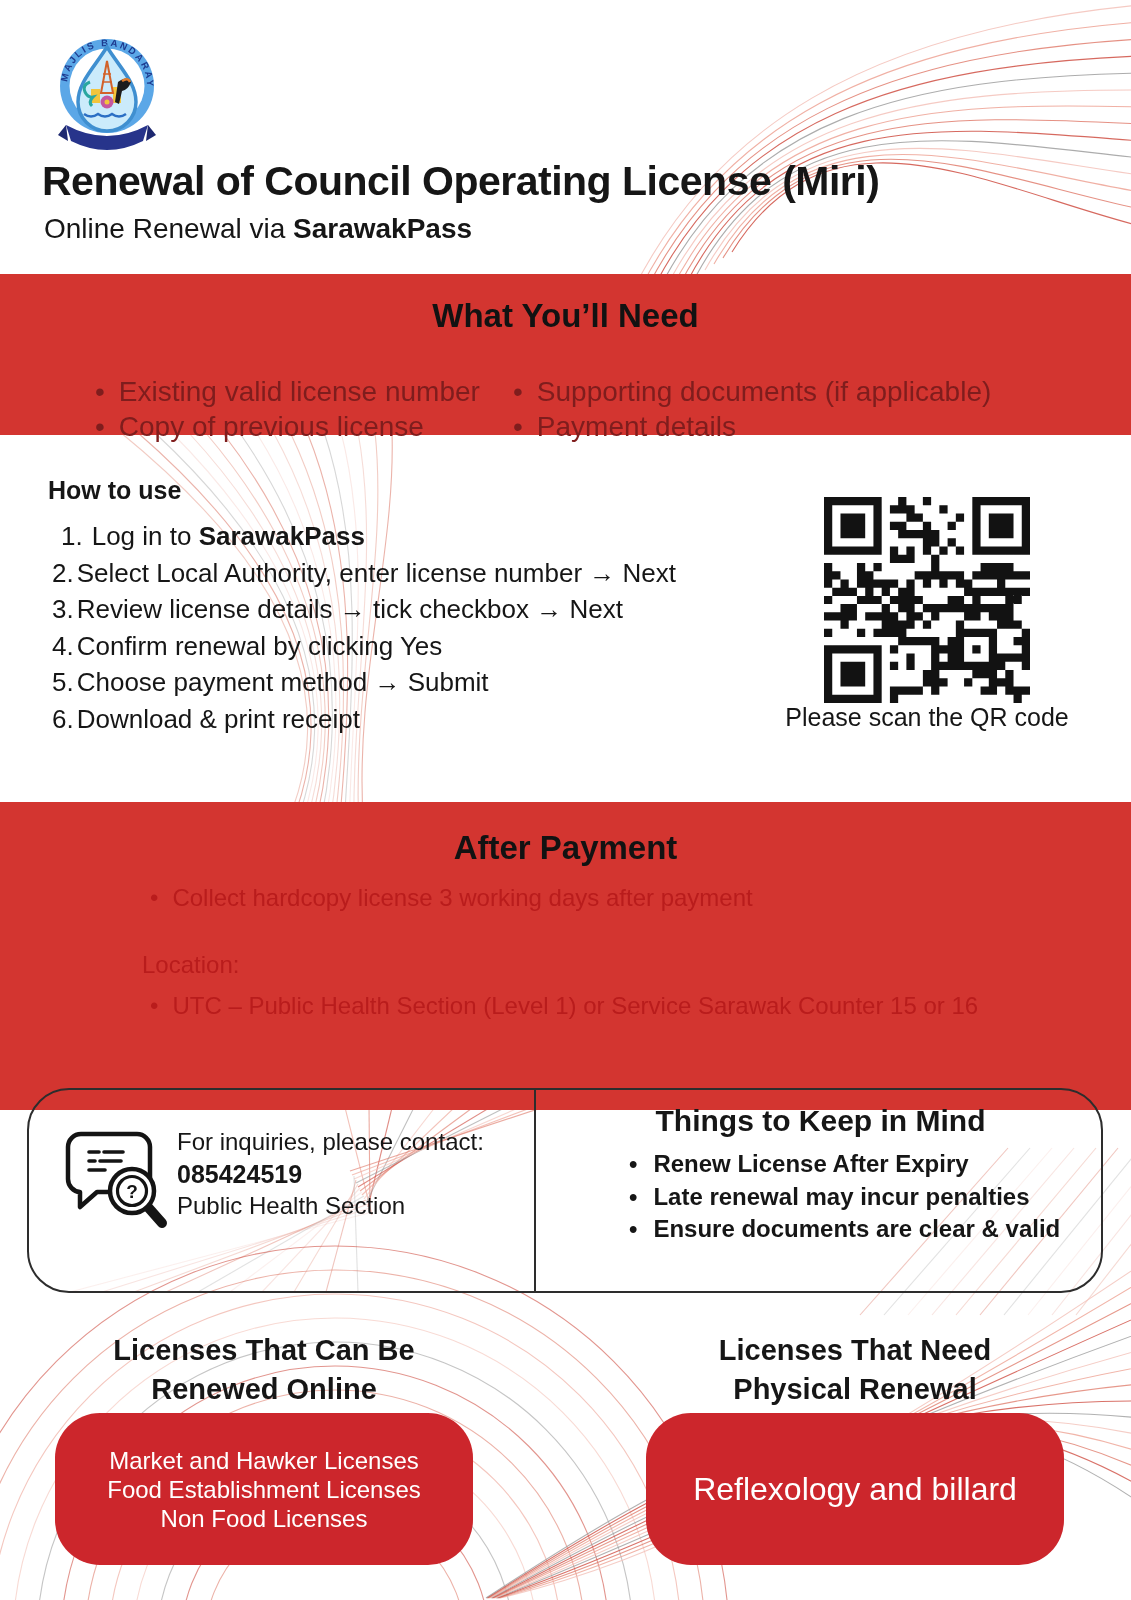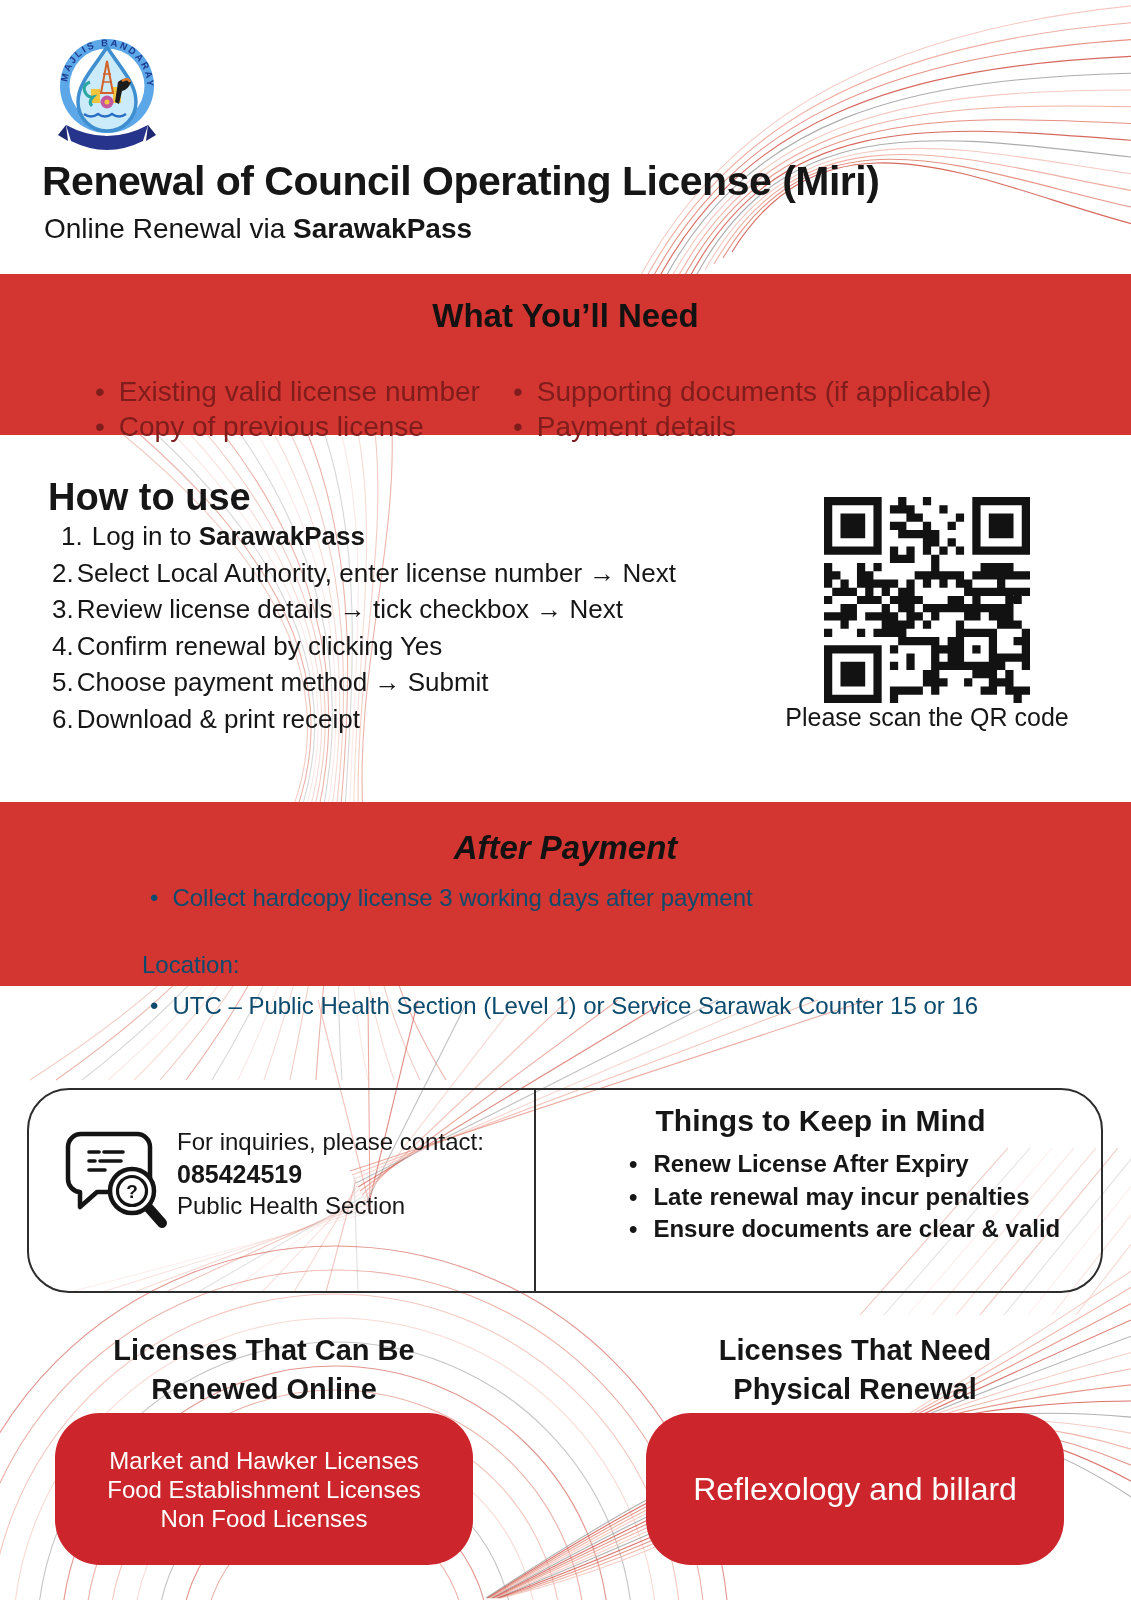--- a/index.html
+++ b/index.html
@@ -11,35 +11,35 @@
 
   
   .logo{left:42px;top:34px;}
   h1.title{left:42px;top:158px;margin:0;font-size:41px;font-weight:800;letter-spacing:-0.5px;width:1085px;}
   .subtitle{left:44px;top:213px;margin:0;font-size:28px;}
   .subtitle b{font-weight:800;}
 
   
   .banner{left:0;width:1131px;background:var(--banner-red);}
   .banner1{top:274px;height:161px;}
-  .banner2{top:802px;height:184px;font-style:italic;}
+  .banner2{top:802px;height:308px;}
   .banner h2{margin:0;text-align:center;font-size:33px;font-weight:800;color:#121212;}
   .banner1 h2{padding-top:23px;}
   .banner2 h2{padding-top:27px;}
   .wn-col{position:absolute;top:348px;font-size:28px;color:#7f1d1d;line-height:35px;margin-top:26px;}
   .wn-col.c1{left:95px;}
   .wn-col.c2{left:513px;}
   .dot::before{content:"\2022";margin-right:14px;}
-  .ap-line{position:absolute;left:150px;color:#0c4a6e;font-size:24px;}
+  .ap-line{position:absolute;left:150px;color:#b91c1c;font-size:24px;}
   .ap-b1{top:884px;}
   .ap-loc{top:951px;left:142px;}
   .ap-b2{top:992px;}
 
   
-  .howto-title{left:48px;top:476px;margin:0;font-size:38px;font-weight:800;}
+  .howto-title{left:48px;top:476px;margin:0;font-size:25px;font-weight:800;}
   .steps{left:52px;top:518px;font-size:26px;line-height:36.5px;}
   .step .num{margin-right:3px;}
   .step.first{padding-left:9px;}
   .step.first .num{margin-right:9px;}
   .step b{font-weight:800;}
 
   
   .qrwrap{left:762px;top:497px;width:330px;text-align:center;}
   .qrwrap svg{display:block;margin:0 auto;}
   .qr-caption{font-size:25px;}

